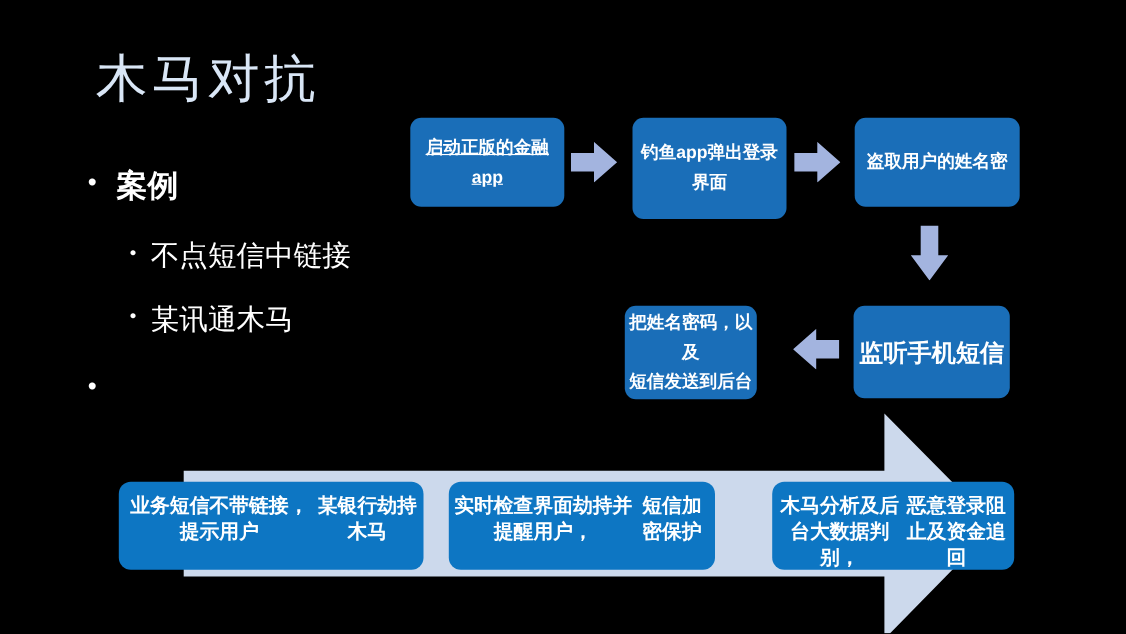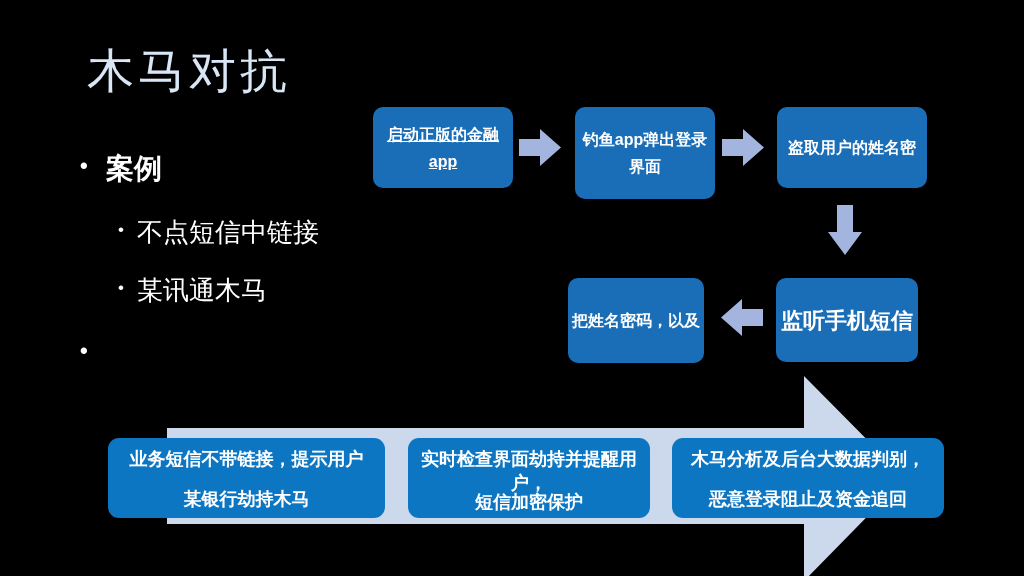--- a/index.html
+++ b/index.html
@@ -36,44 +36,44 @@
     border-radius:10px;
     color:var(--box_text,#fff);
     display:flex;flex-direction:column;
     align-items:center;justify-content:center;
     text-align:center;
     font-size:16px;line-height:27px;font-weight:600;
   }
   #box-a{left:373px;top:107px;width:140px;height:81px;text-decoration:underline;}
   #box-b{left:575px;top:107px;width:140px;height:92px;}
   #box-c{left:777px;top:107px;width:150px;height:81px;}
-  #box-e{left:568px;top:278px;width:136px;height:85px;}
+  #box-e{left:568px;top:278px;width:120px;height:85px;}
   #box-d{left:776px;top:278px;width:142px;height:84px;font-size:22px;}
 
   .connector{position:absolute;z-index:2;color:var(--connector_arrow,#a3b4df);}
   #arrow-ab{left:519px;top:129px;}
   #arrow-bc{left:722px;top:129px;}
   #arrow-c-down{left:828px;top:205px;}
   #arrow-de{left:721px;top:299px;}
 
   .bigarrow-svg{position:absolute;left:0;top:0;z-index:1;color:var(--flow_band_arrow,#ccd9ec);}
 
   .defbox{
     position:absolute;z-index:2;top:438px;height:80px;
     background:var(--defense_box,#0d76c3);
     border-radius:11px;
     color:var(--box_text,#fff);
-    display:flex;flex-direction:column;justify-content:space-between;
+    display:flex;flex-direction:row;justify-content:space-between;
     text-align:center;
     font-size:18px;font-weight:600;
     padding:9px 4px 7px 4px;box-sizing:border-box;
   }
   #def-1{left:108px;width:277px;}
   #def-2{left:408px;width:242px;}
-  #def-3{left:672px;width:272px;}
+  #def-3{left:702px;width:220px;}
   .line{min-height:0;}
 </style>
 </head>
 <body>
 
 <div class="slide">
 
   <svg class="bigarrow-svg" width="1024" height="576" viewBox="0 0 1024 576" aria-hidden="true">
     <polygon fill="currentColor" points="167,428 804,428 804,376 905,478 804,581 804,524 167,524"></polygon>
   </svg>
@@ -117,20 +117,21 @@
   <div class="flowbox" id="box-c">
     <div class="line">盗取用户的姓名密</div>
   </div>
 
   <svg class="connector" id="arrow-c-down" width="34" height="50" viewBox="0 0 34 50" aria-hidden="true">
     <polygon fill="currentColor" points="9,0 25,0 25,27 34,27 17,50 0,27 9,27"></polygon>
   </svg>
 
   <div class="flowbox" id="box-e">
     <div class="line">把姓名密码，以及</div>
+    <div class="line">短信发送到后台</div>
   </div>
 
   <svg class="connector" id="arrow-de" width="42" height="37" viewBox="0 0 42 37" aria-hidden="true">
     <polygon fill="currentColor" points="42,10 21,10 21,0 0,18.5 21,37 21,27 42,27"></polygon>
   </svg>
 
   <div class="flowbox" id="box-d">
     <div class="line">监听手机短信</div>
     <div class="line"></div>
   </div>

